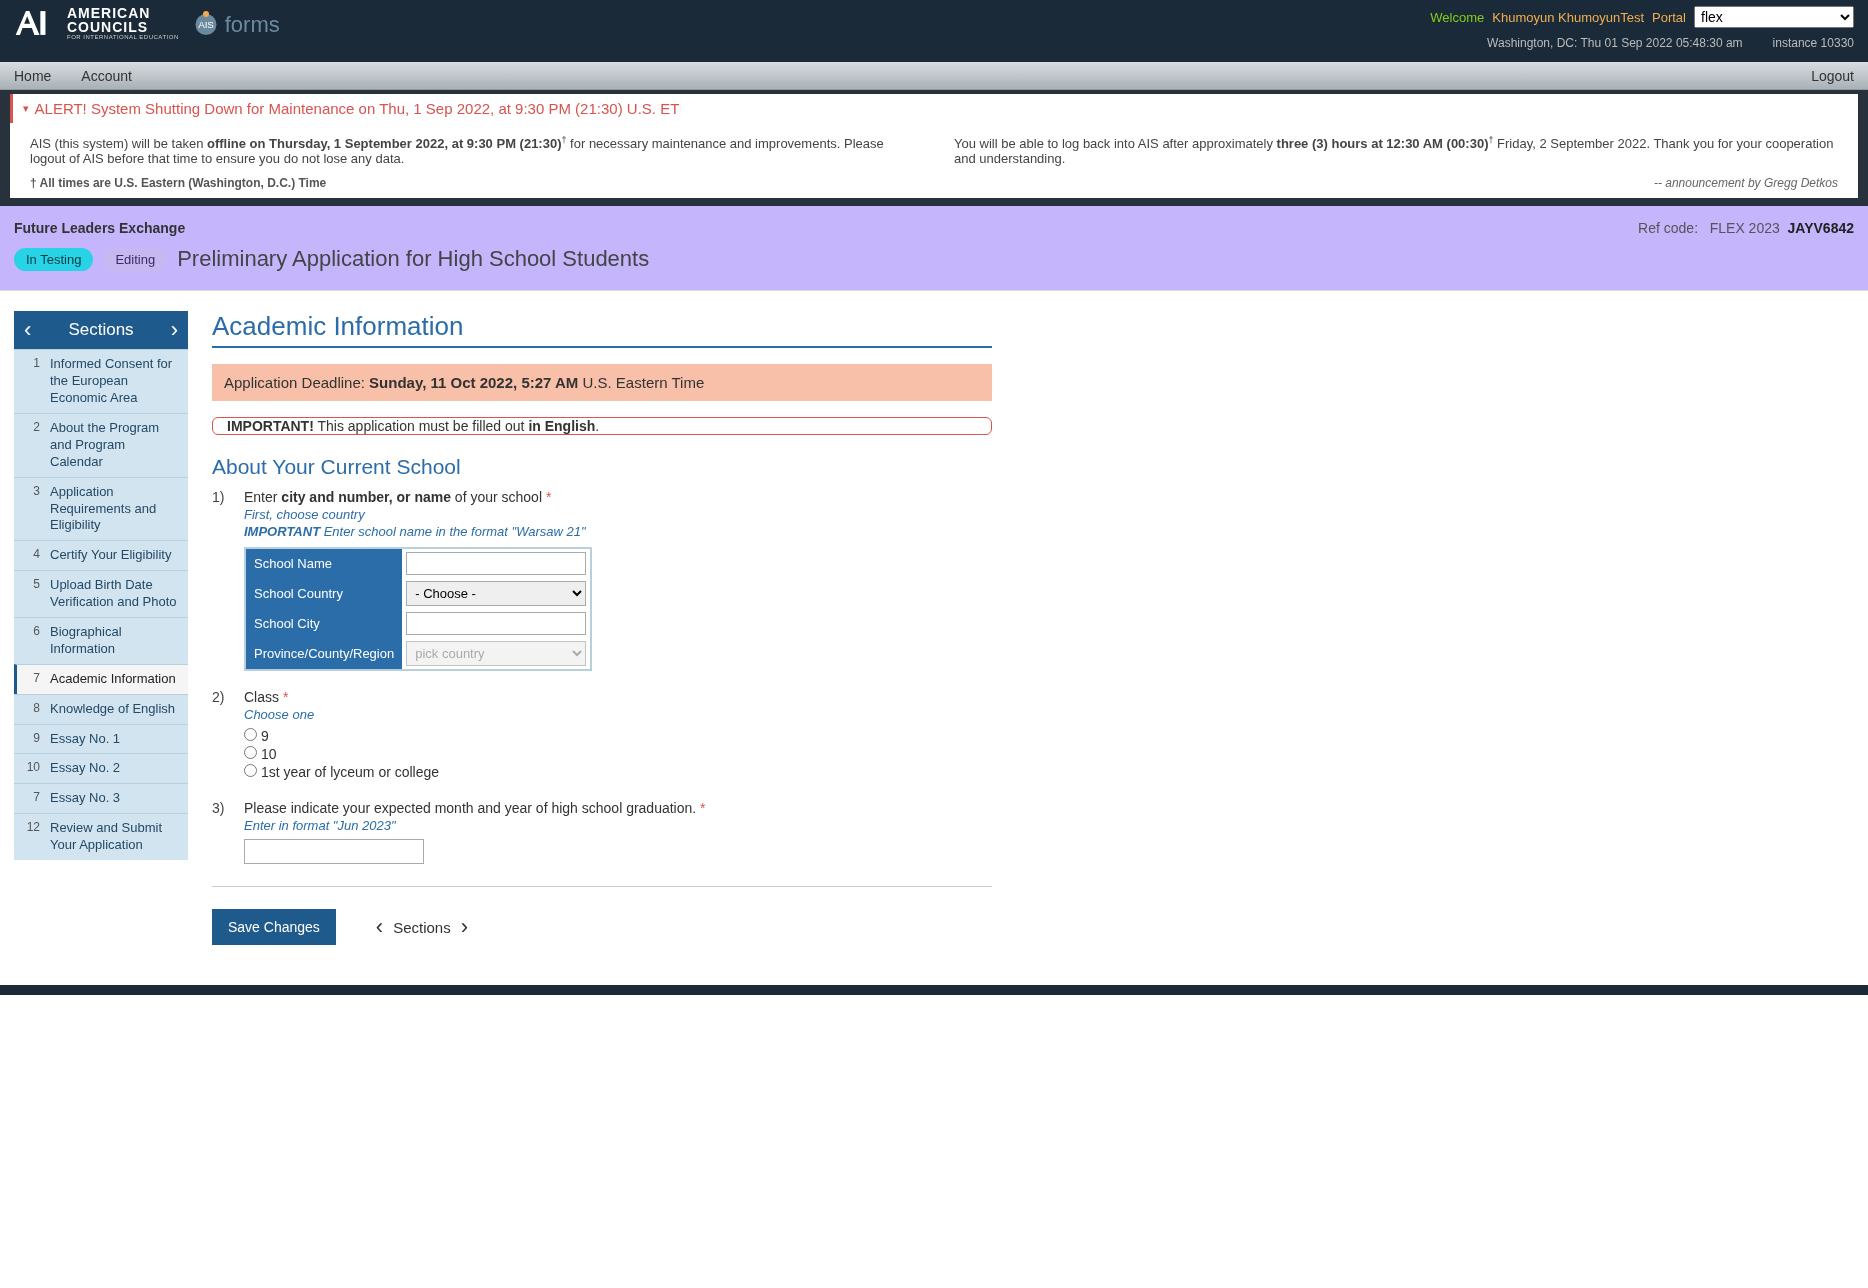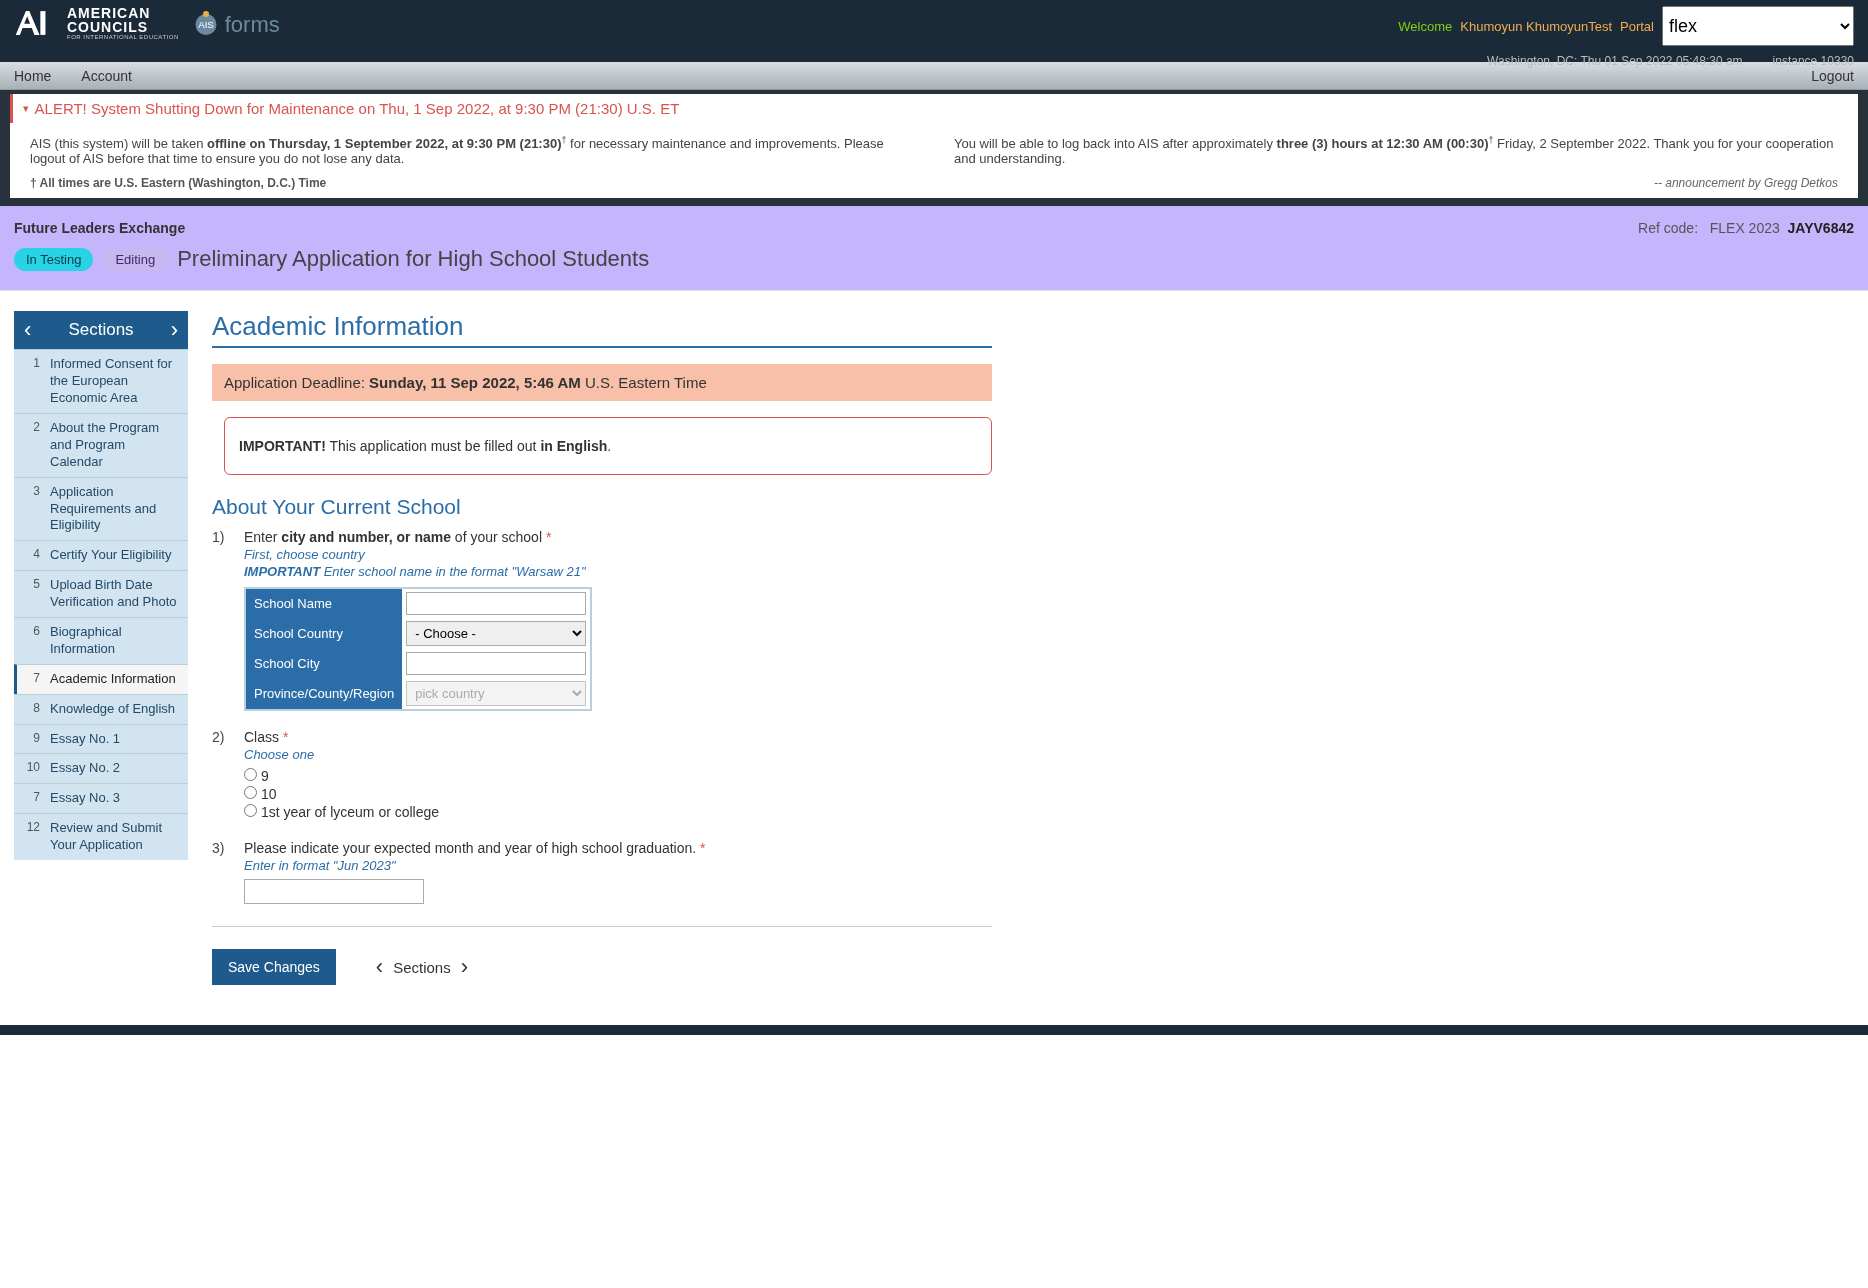--- a/index.html
+++ b/index.html
@@ -14,21 +14,21 @@
   .logo-ac-text .l1 { font-weight: 700; font-size: 14px; letter-spacing: 1px; }
   .logo-ac-text .l2 { font-weight: 700; font-size: 14px; letter-spacing: 1px; }
   .logo-ac-text .l3 { font-size: 6px; letter-spacing: 0.5px; color: #ccc; }
   .logo-ais { display: flex; align-items: flex-end; gap: 4px; }
   .logo-ais svg { width: 30px; height: 30px; }
   .logo-ais-text { color: #6b8aa0; font-size: 22px; font-weight: 300; }
   .top-header-right { text-align: right; font-size: 13px; }
   .top-row1 { display: flex; align-items: center; gap: 8px; justify-content: flex-end; }
   .welcome { color: #84cc16; }
   .user-link, .portal-link { color: #f0ad4e; cursor: pointer; }
-  .portal-select { width: 192px; font-size: 18px; padding: 8px 2px; }
+  .portal-select { width: 160px; font-size: 14px; padding: 1px 2px; }
   .top-row2 { margin-top: 8px; color: #bbb; font-size: 12px; display: flex; gap: 30px; justify-content: flex-end; }
 
   
   .nav-bar { background: linear-gradient(#d9dde1, #a8b1b8); height: 28px; display: flex; justify-content: space-between; align-items: center; padding: 0 14px; border-bottom: 1px solid #999; }
   .nav-left { display: flex; gap: 30px; }
   .nav-item { color: #333; font-size: 14px; cursor: pointer; }
 
   
   .alert-container { background: #27323d; padding: 4px 10px 8px; }
   .alert-header { background: #fff; color: #d9534f; padding: 6px 10px; font-size: 15px; border-left: 3px solid #d9534f; cursor: pointer; display: flex; align-items: center; gap: 6px; }
@@ -61,21 +61,21 @@
   .sn-item { display: flex; gap: 10px; padding: 6px 10px; border-top: 1px solid #b8d0de; color: #244a67; cursor: pointer; }
   .sn-item.active { background: #f5f5f5; border-left: 3px solid #1f5a8c; padding-left: 7px; font-weight: 400; color: #222; }
   .sn-num { width: 16px; text-align: right; color: #555; flex-shrink: 0; font-size: 12px; }
   .sn-label { flex: 1; line-height: 1.3; }
 
   
   .content { flex: 1; max-width: 780px; }
   h1.section-title { color: #2a6da8; font-weight: 400; font-size: 26px; border-bottom: 2px solid #2a6da8; padding-bottom: 4px; margin-bottom: 16px; }
   .deadline-box { background: #f8c0a8; padding: 10px 12px; font-size: 15px; color: #333; margin-bottom: 16px; }
   .deadline-box b { font-weight: 700; }
-  .important-box { border: 1px solid #d9534f; border-radius: 6px; padding: 20px 14px; font-size: 14px; margin-bottom: 20px; margin-left: 12px; }
+  .important-box { border: 1px solid #d9534f; border-radius: 6px; padding: 0 14px; font-size: 14px; margin-bottom: 20px; }
   h2.sub-title { color: #2a6da8; font-weight: 400; font-size: 21px; margin-bottom: 10px; }
 
   .q-block { display: flex; gap: 12px; margin-bottom: 18px; }
   .q-num { width: 20px; color: #444; }
   .q-body { flex: 1; }
   .q-text { color: #333; }
   .req-star { color: #d9534f; }
   .hint { font-style: italic; color: #2a6da8; font-size: 13px; margin-top: 2px; }
   .hint strong { font-weight: 700; }
 
@@ -240,21 +240,21 @@
           <span class="sn-num">12</span>
           <span class="sn-label">Review and Submit Your Application</span>
         </div>
       </div>
   </div>
 
   <div class="content">
     <h1 class="section-title">Academic Information</h1>
 
     <div class="deadline-box">
-      <span>Application Deadline: </span><b>Sunday, 11 Sep 2022, 5:46 AM</b><span> U.S. Eastern Time</span>
+      <span>Application Deadline: </span><b>Sunday, 11 Oct 2022, 5:27 AM</b><span> U.S. Eastern Time</span>
     </div>
 
     <div class="important-box">
       <b>IMPORTANT!</b><span> This application must be filled out </span><b>in English</b><span>.</span>
     </div>
 
     <h2 class="sub-title">About Your Current School</h2>
 
     <div class="q-block">
       <div class="q-num">1)</div>

